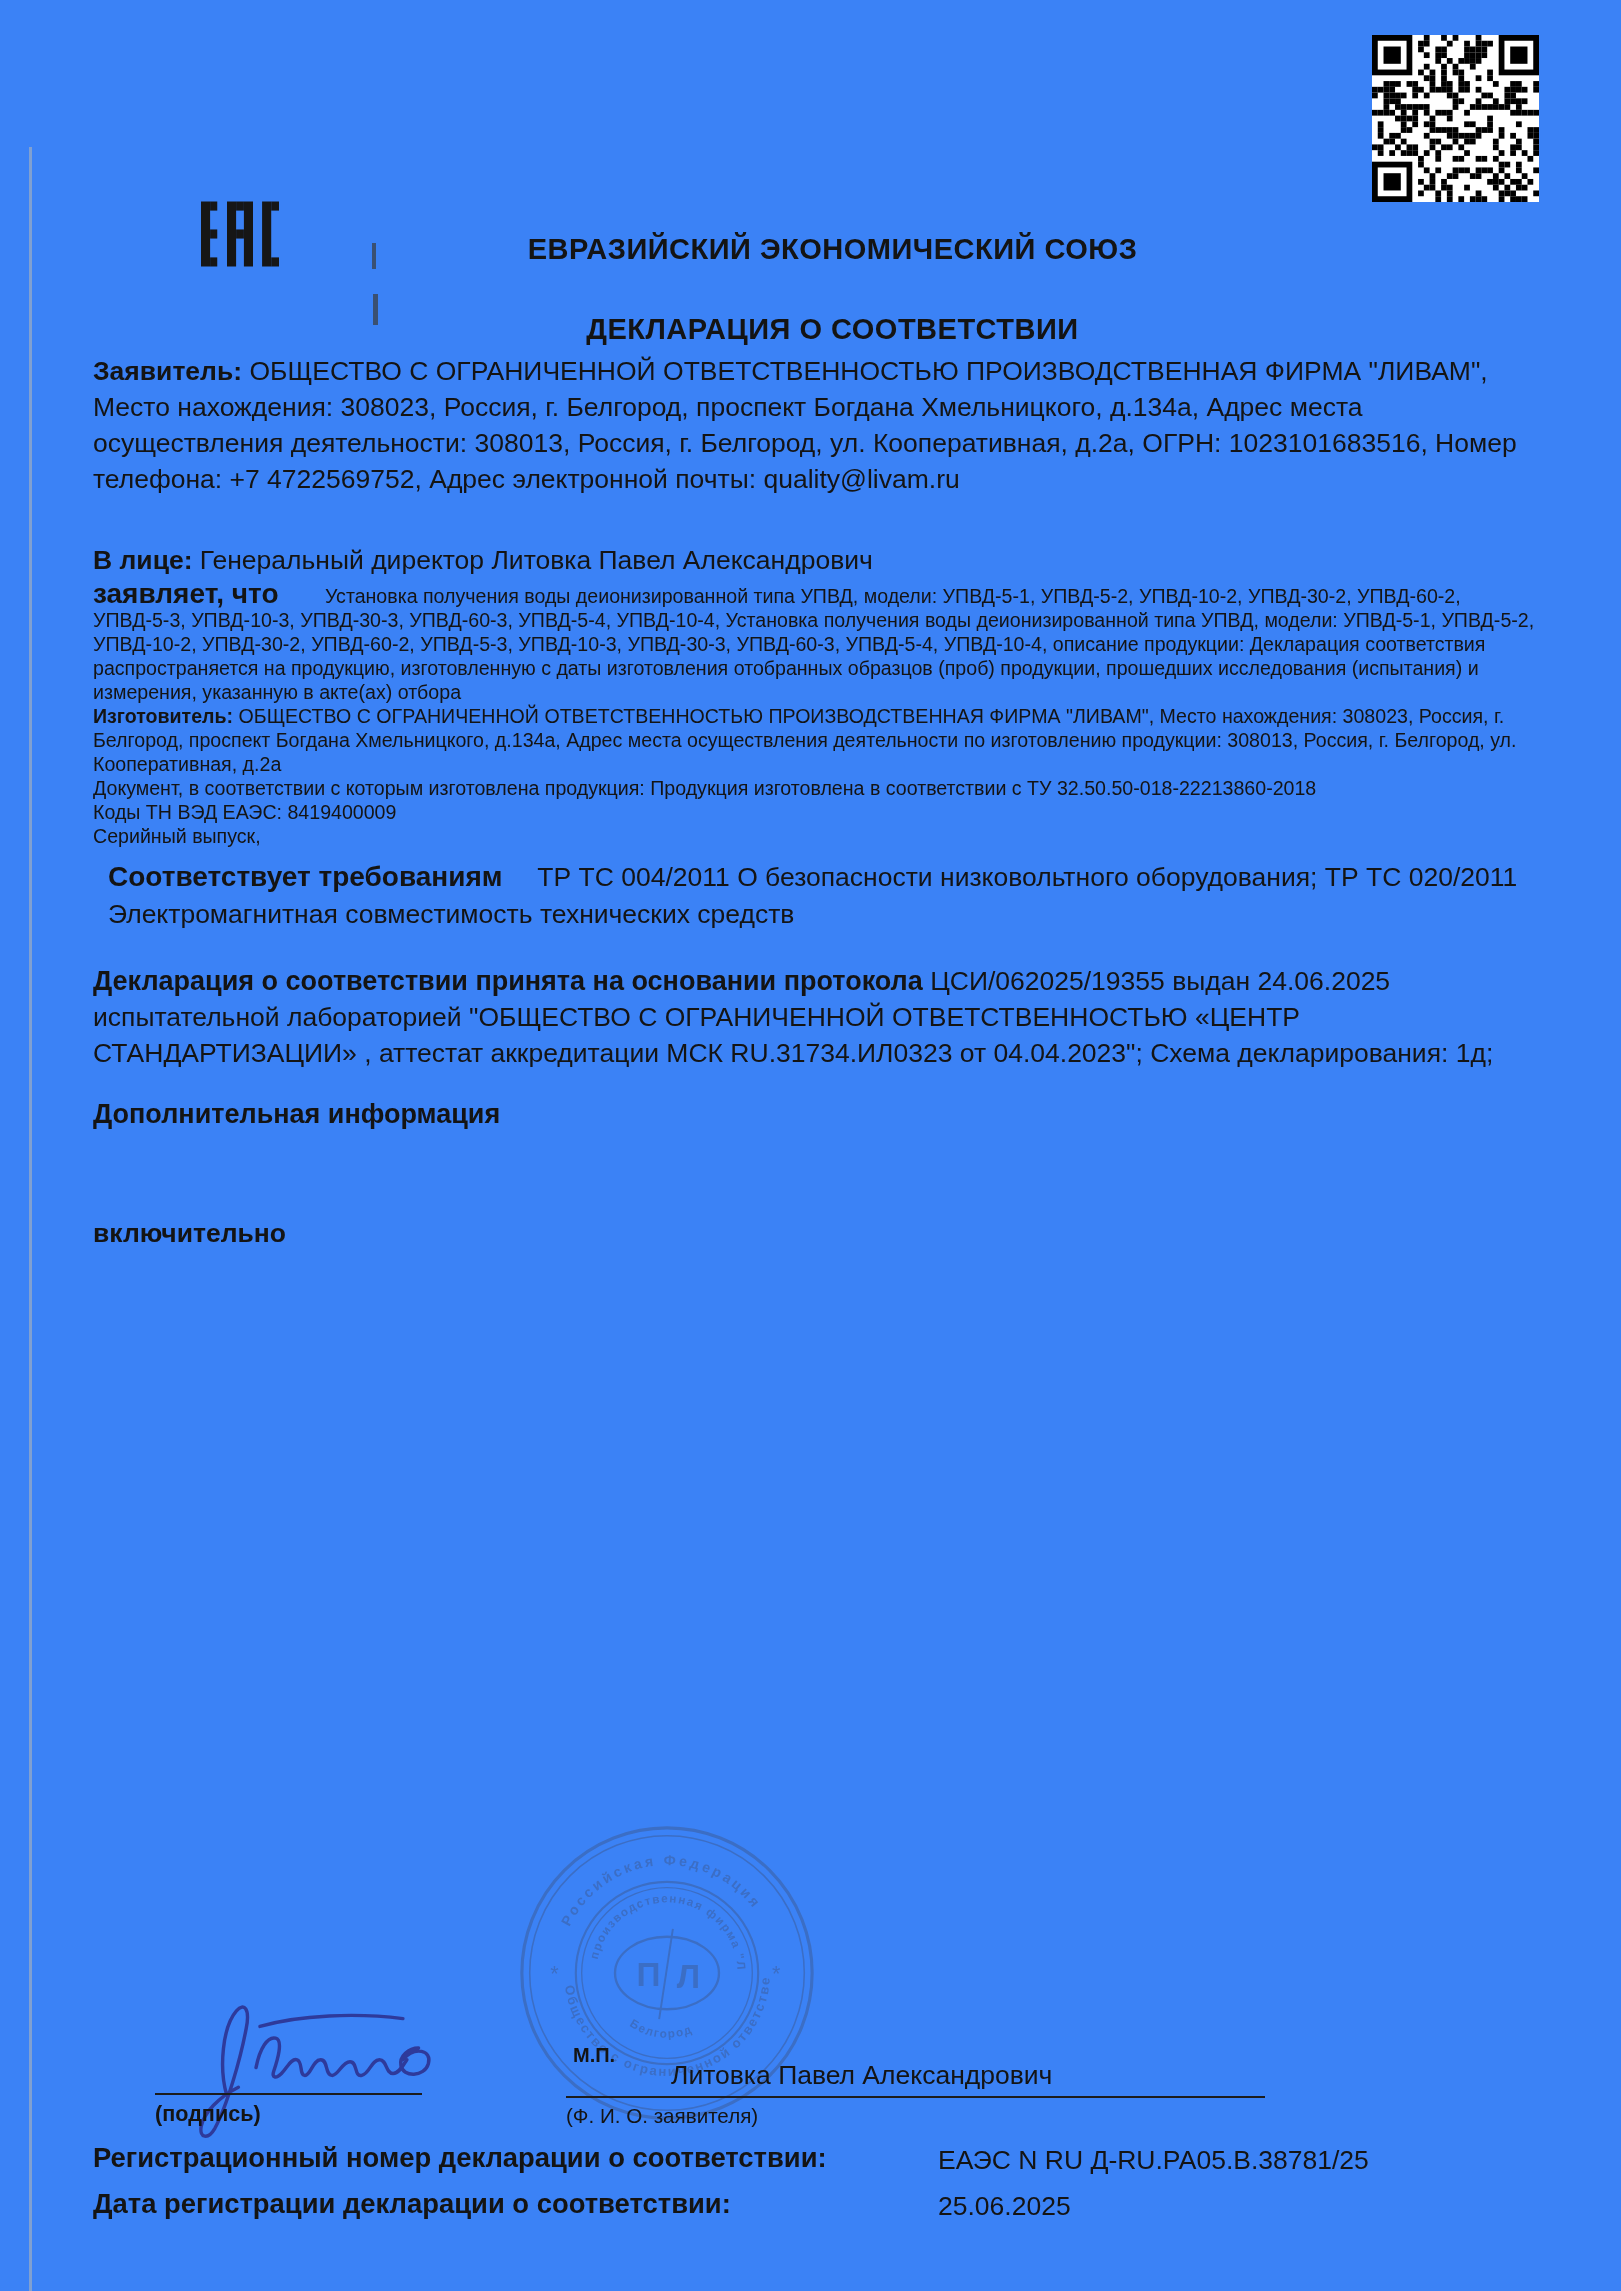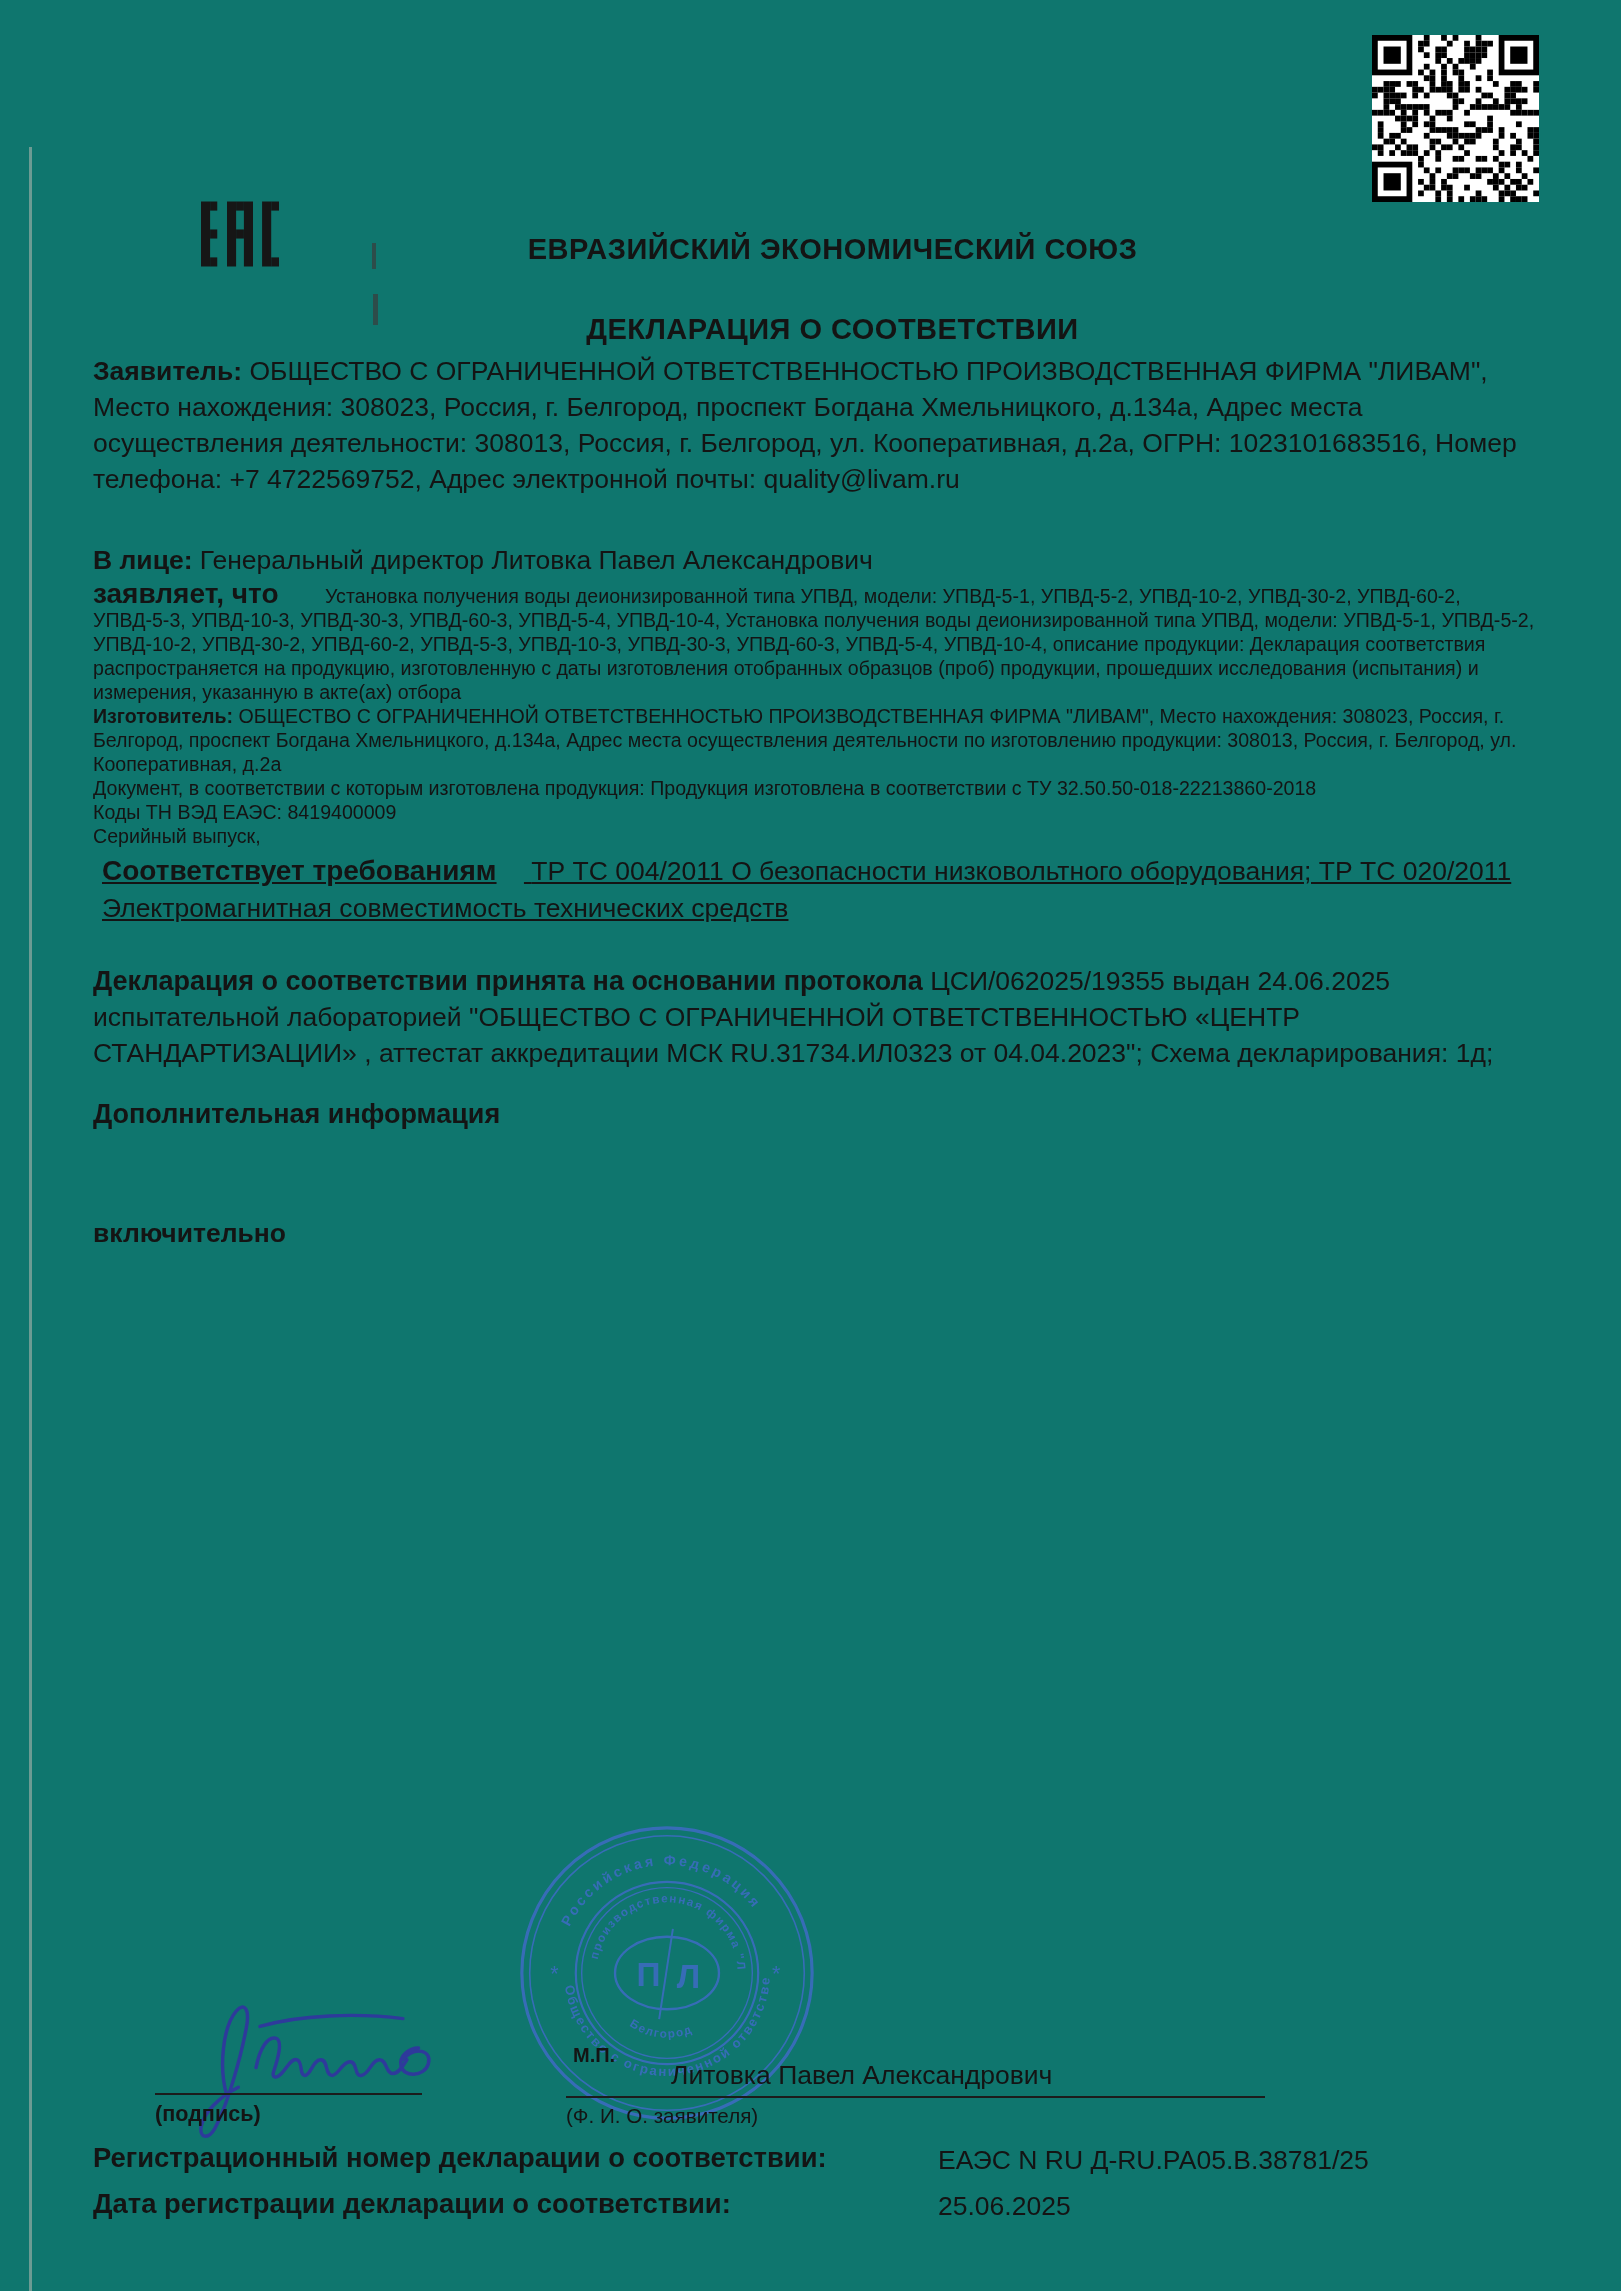--- a/index.html
+++ b/index.html
@@ -1,20 +1,20 @@
 <!DOCTYPE html>
 <html lang="ru"><head>
 <meta charset="utf-8">
 <style>
   html,body{margin:0;padding:0;background:#888;}
   .page{
     position:relative;
     width:1621px;height:2292px;
     margin:0 auto;
-    background:#0f766e;
+    background:#3b82f6;
     font-family:"Liberation Sans","DejaVu Sans",sans-serif;
     color:#141414;
     overflow:hidden;
   }
   .abs{position:absolute;}
   .b{font-weight:bold;}
   .title-line{left:127px;width:1411px;text-align:center;font-weight:bold;font-size:29px;letter-spacing:0.5px;}
   .body-par{left:93px;width:1446px;font-size:26.5px;line-height:36px;}
   .small-txt{font-size:19.6px;line-height:24px;}
   .lbl-big{font-weight:bold;font-size:28px;}
@@ -370,21 +370,21 @@
     </p>
     <p class="small-txt" style="margin:0;">
       <span class="b">Изготовитель:</span>
       <span>ОБЩЕСТВО С ОГРАНИЧЕННОЙ ОТВЕТСТВЕННОСТЬЮ ПРОИЗВОДСТВЕННАЯ ФИРМА "ЛИВАМ", Место нахождения: 308023, Россия, г. Белгород, проспект Богдана Хмельницкого, д.134а, Адрес места осуществления деятельности по изготовлению продукции: 308013, Россия, г. Белгород, ул. Кооперативная, д.2а</span>
     </p>
     <p class="small-txt" style="margin:0;">Документ, в соответствии с которым изготовлена продукция: Продукция изготовлена в соответствии с ТУ 32.50.50-018-22213860-2018</p>
     <p class="small-txt" style="margin:0;">Коды ТН ВЭД ЕАЭС: 8419400009</p>
     <p class="small-txt" style="margin:0;">Серийный выпуск,</p>
   </div>
 
-  <p class="abs body-par" style="top:843px;margin:9px;line-height:37px;text-decoration:underline;">
+  <p class="abs body-par" style="top:843px;margin:15px;line-height:37px;">
     <span class="b" style="font-size:28px;margin-right:27.4px;">Соответствует требованиям</span>
     <span>ТР ТС 004/2011 О безопасности низковольтного оборудования; ТР ТС 020/2011 Электромагнитная совместимость технических средств</span>
   </p>
 
   <p class="abs body-par" style="top:963px;margin:0;">
     <span class="b" style="font-size:27px;">Декларация о соответствии принята на основании протокола</span>
     <span>ЦСИ/062025/19355 выдан 24.06.2025  испытательной лабораторией "ОБЩЕСТВО С ОГРАНИЧЕННОЙ ОТВЕТСТВЕННОСТЬЮ «ЦЕНТР СТАНДАРТИЗАЦИИ» , аттестат аккредитации МСК RU.31734.ИЛ0323 от 04.04.2023"; Схема декларирования: 1д;</span>
   </p>
 
   <p class="abs body-par b" style="top:1096px;margin:0;font-size:27px;">Дополнительная информация</p>

